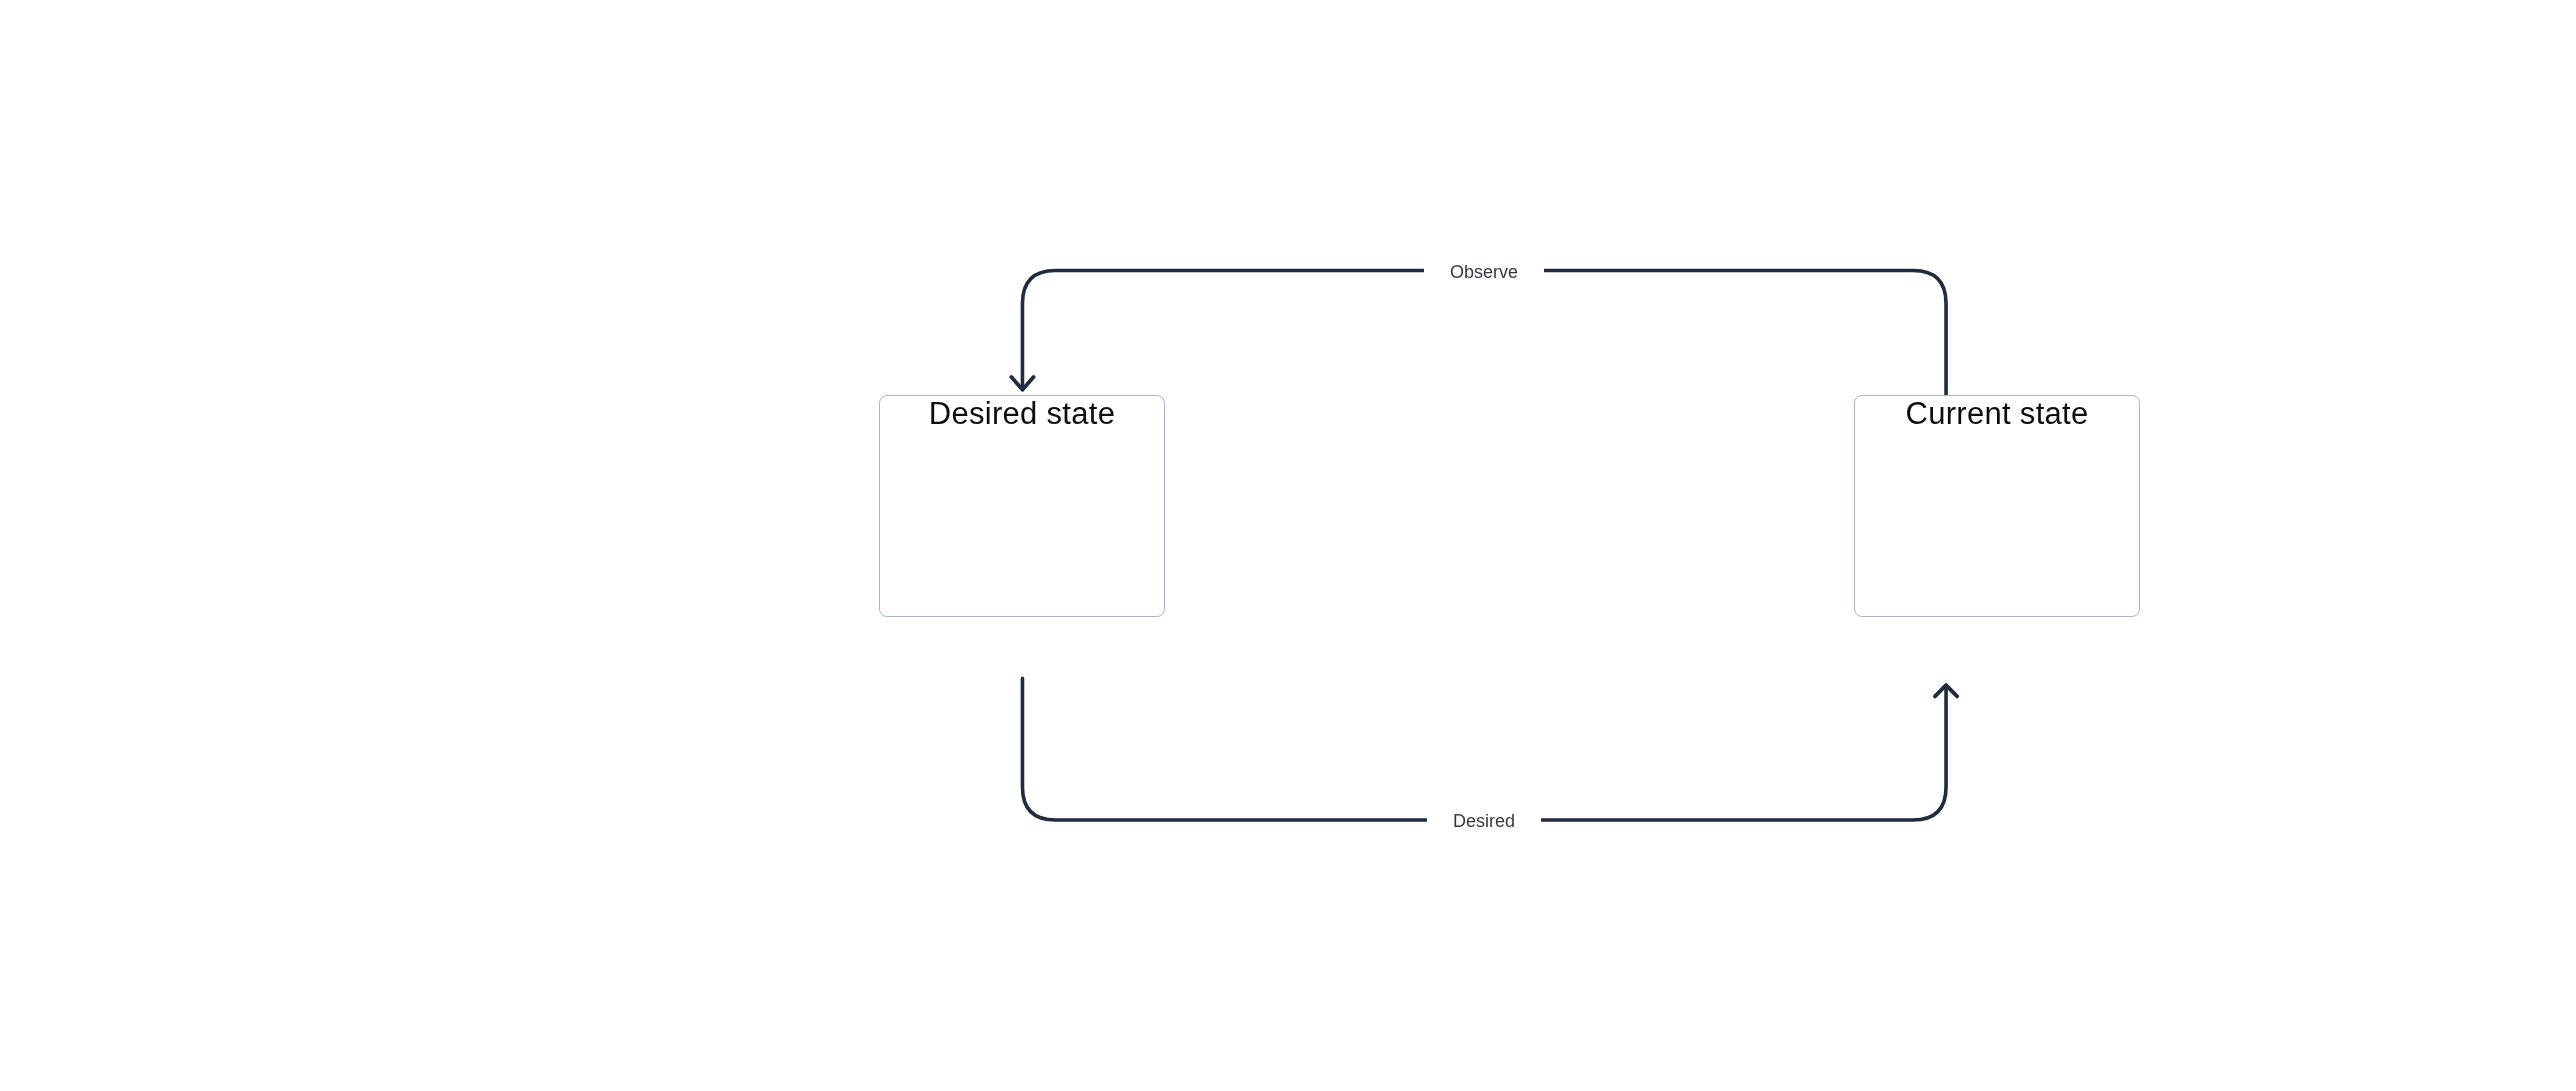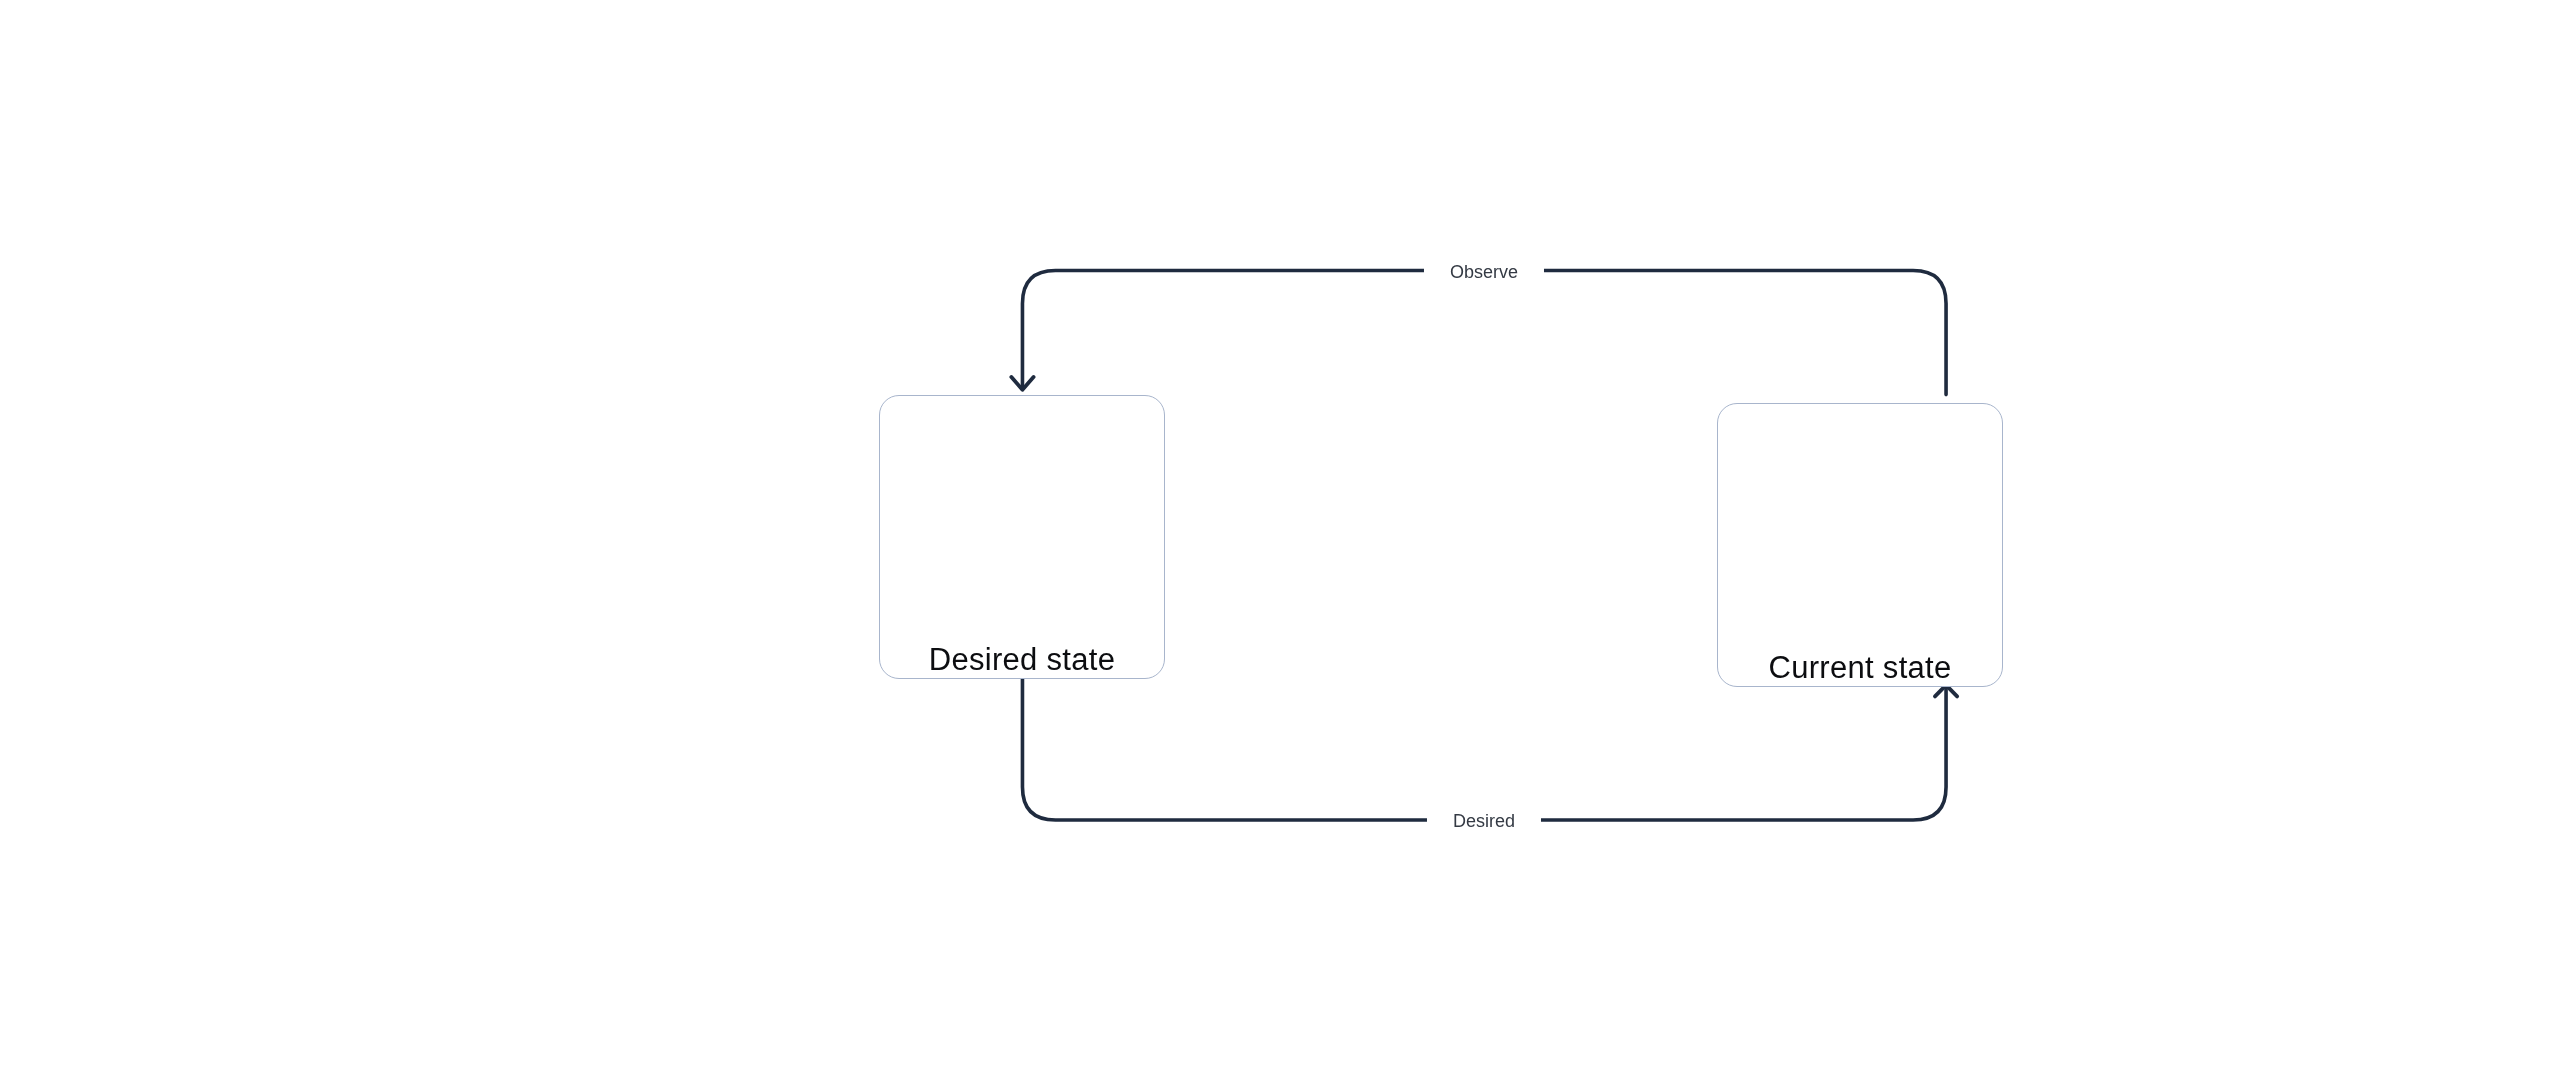--- a/index.html
+++ b/index.html
@@ -39,30 +39,30 @@
   .arrowhead {
     fill: none;
     stroke: var(--connector-color);
     stroke-width: 7.5;
     stroke-linecap: round;
     stroke-linejoin: round;
   }
   .node {
     position: absolute;
     width: 286px;
-    height: 284px;
+    height: 222px;
     background: var(--node-fill);
     border: 1.5px solid var(--node-border-color);
-    border-radius: 20px;
+    border-radius: 8px;
     display: flex;
-    align-items: flex-end;
+    align-items: flex-start;
     justify-content: center;
   }
   .node-left  { left: 879px; top: 395px; }
-  .node-right { left: 1717px; top: 395px; margin-top: 8px; }
+  .node-right { left: 1854px; top: 395px; }
   .node-label {
     font-size: 31px;
     font-weight: 400;
     color: var(--node-text-color);
     white-space: nowrap;
     letter-spacing: 0.3px;
   }
   .edge-label {
     position: absolute;
     left: 1484px;

